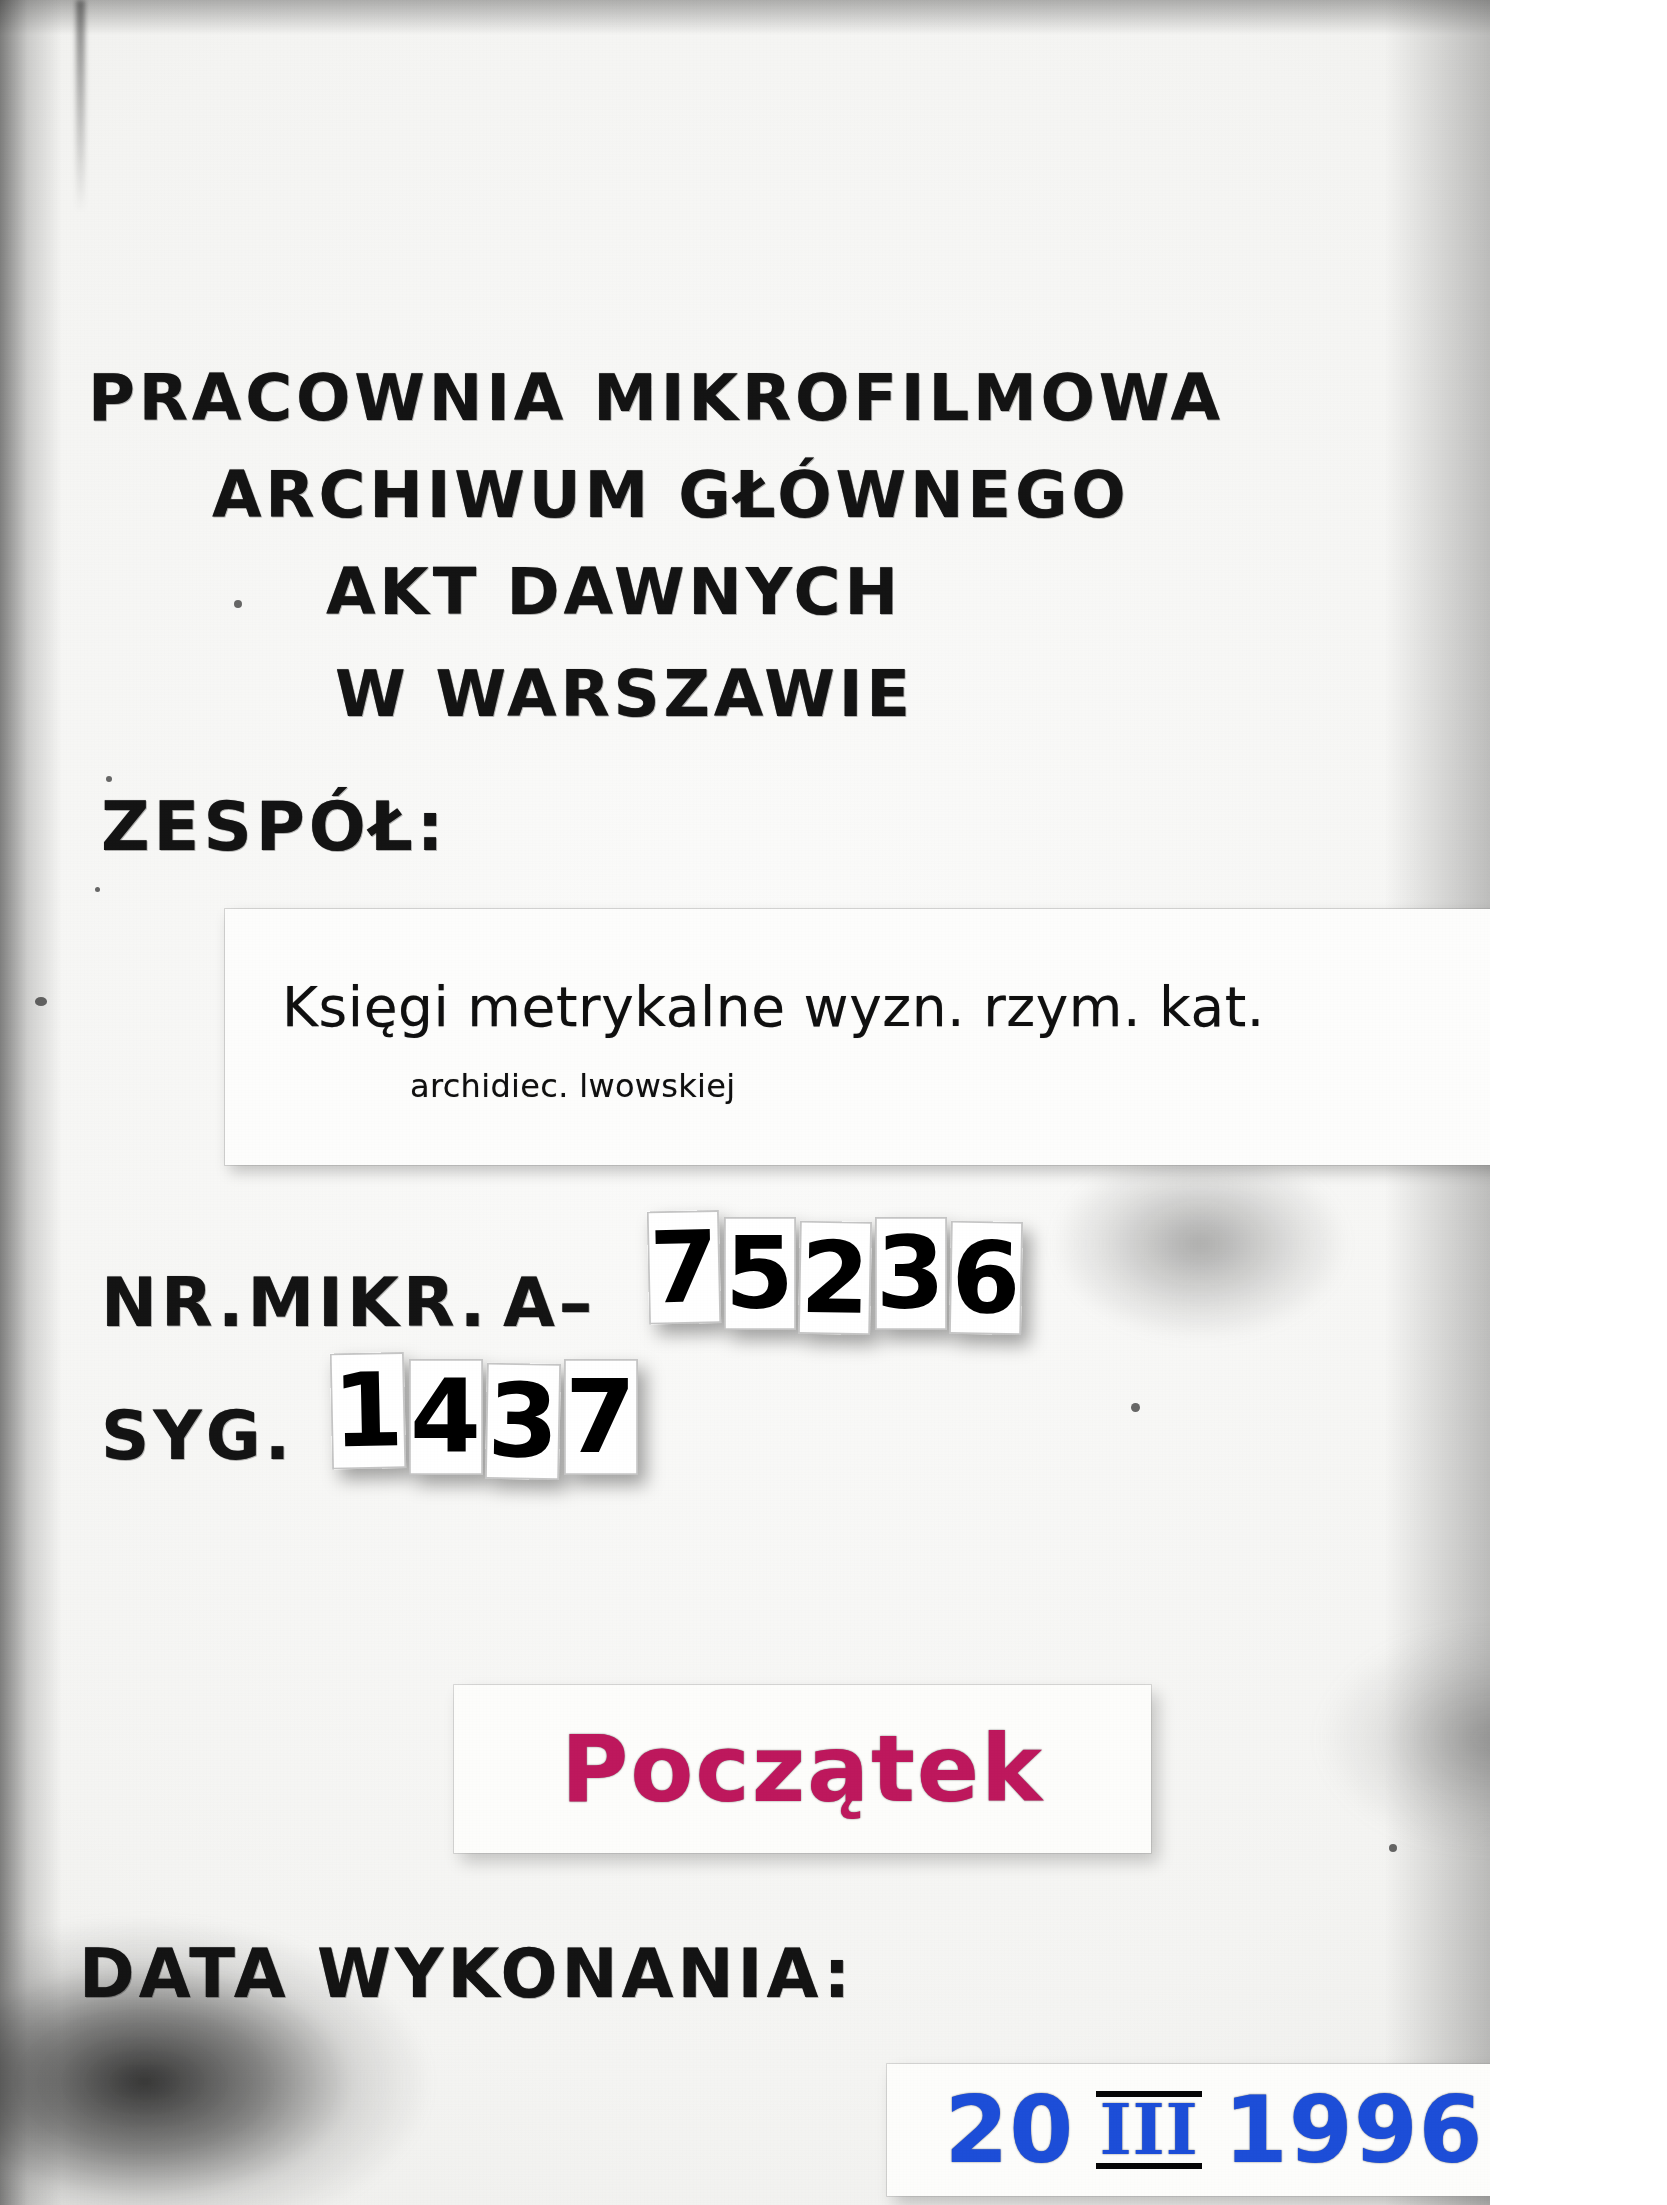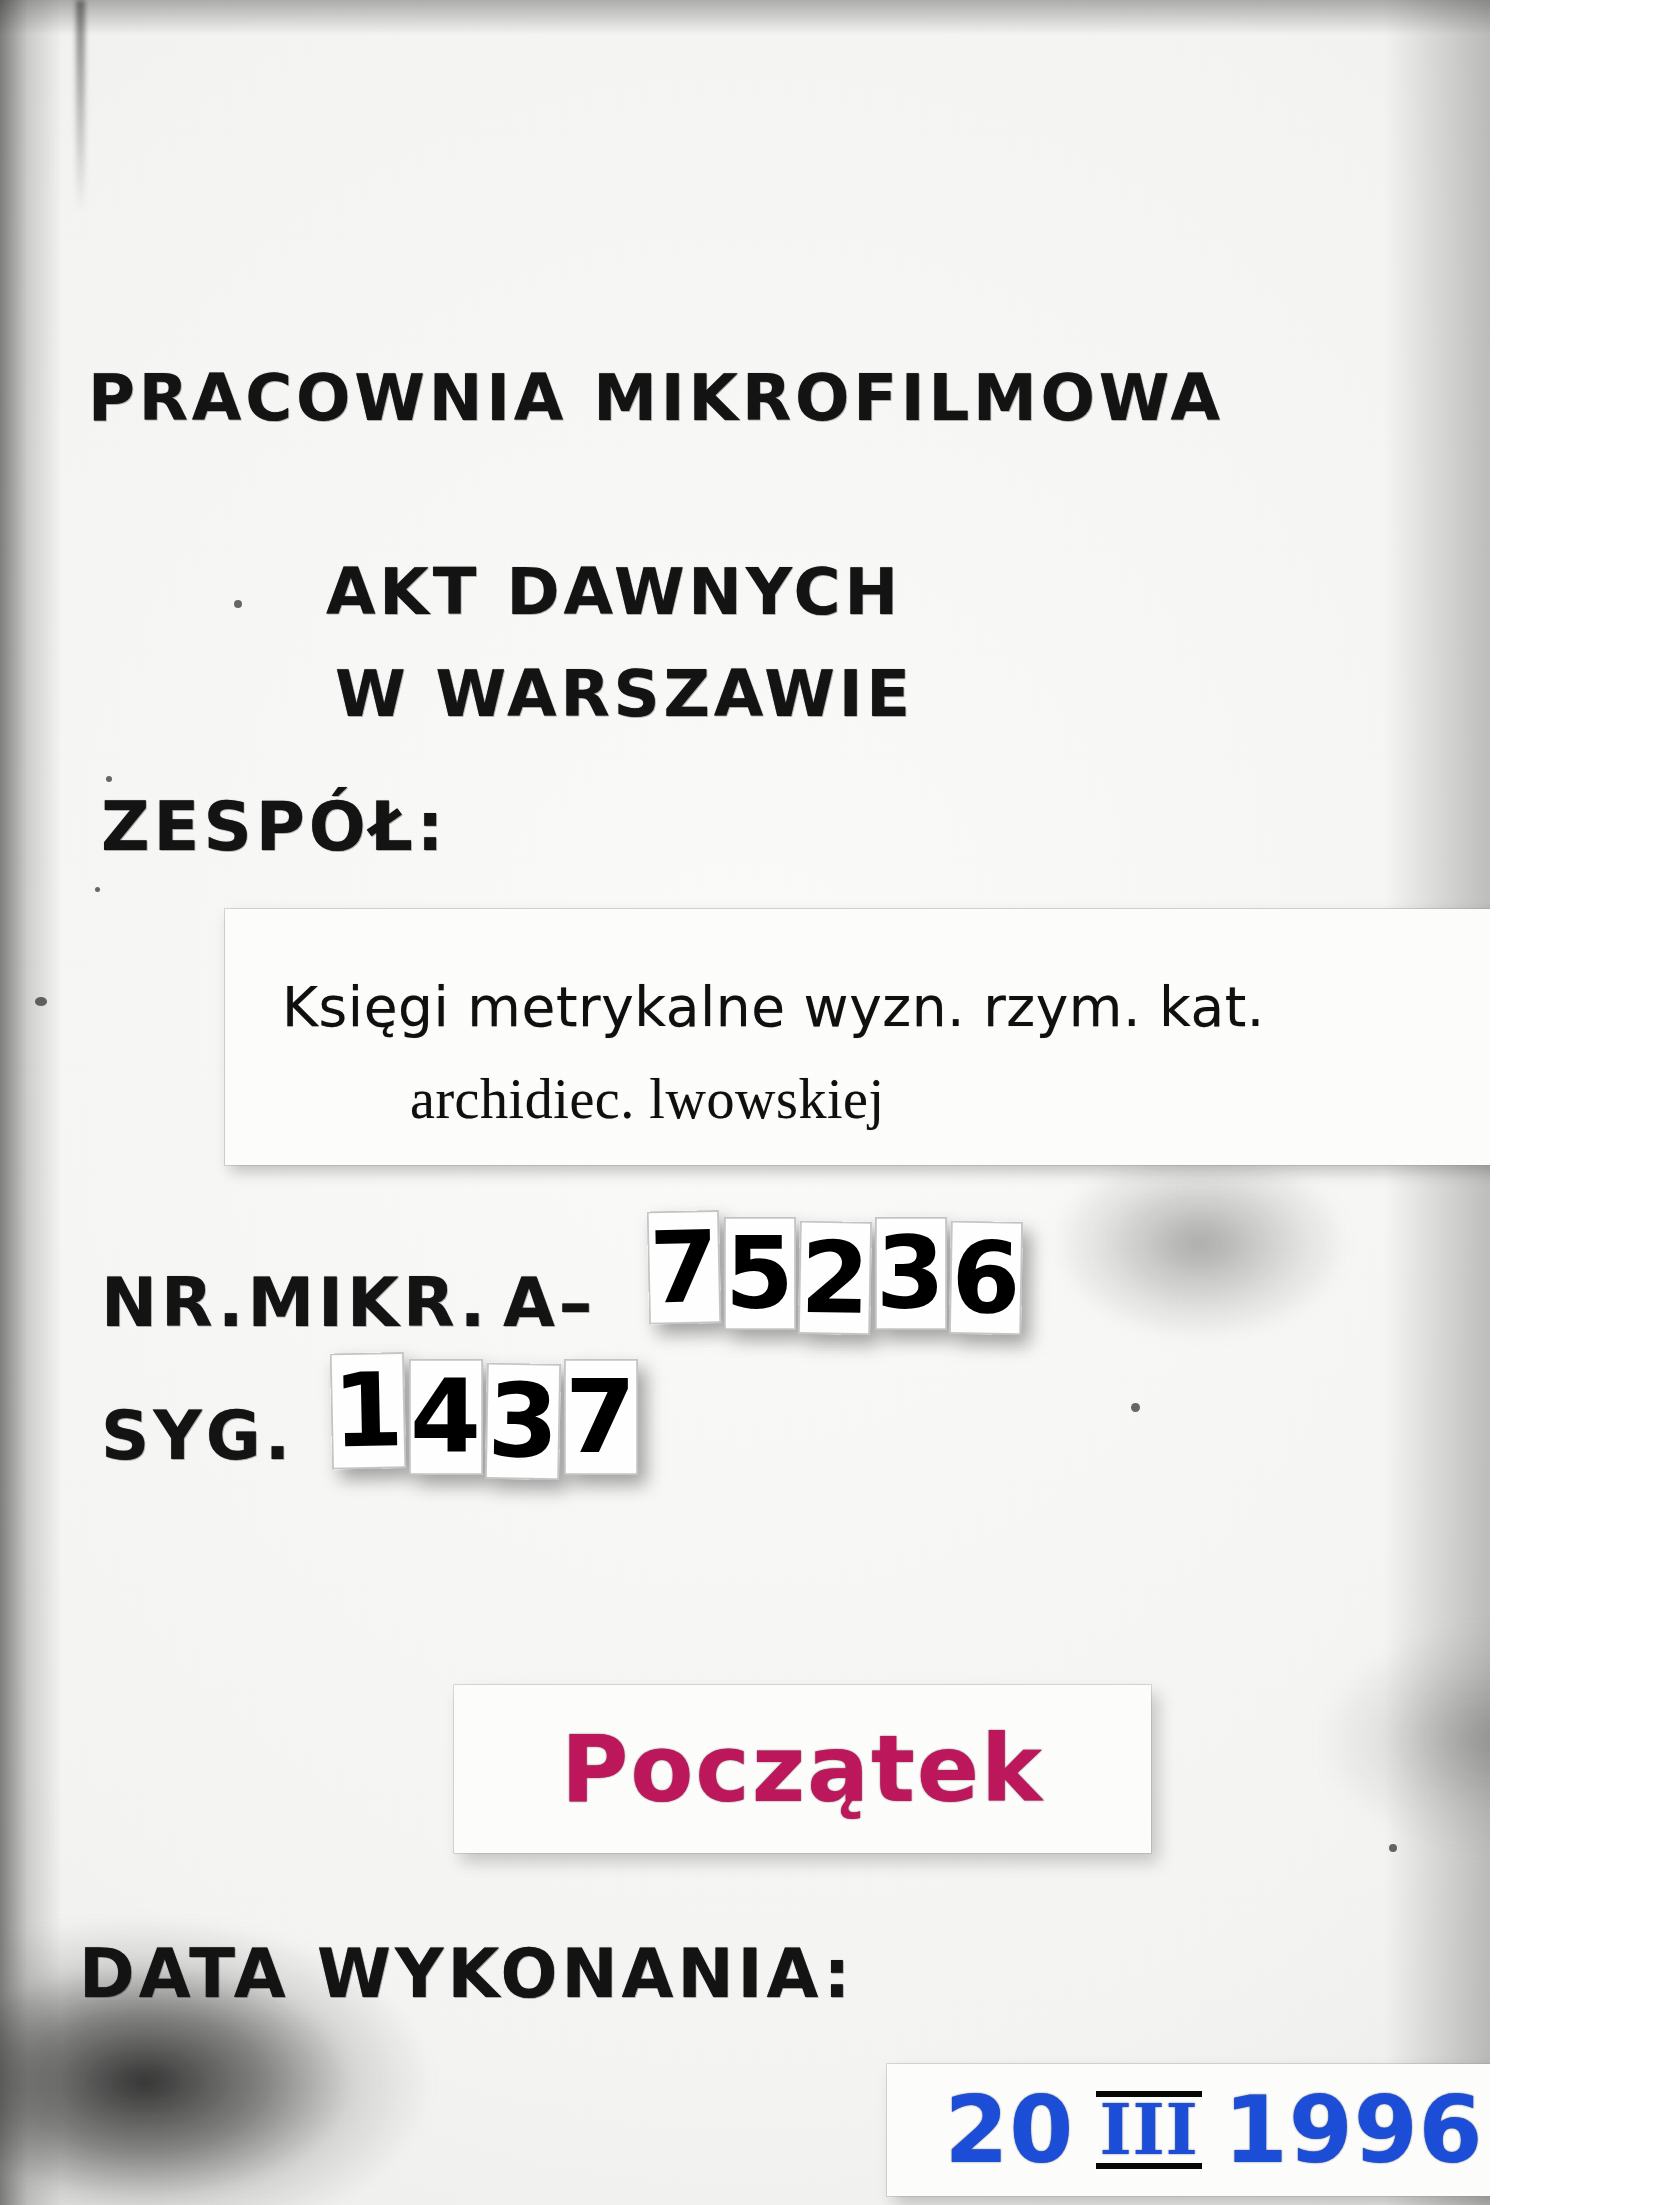--- a/index.html
+++ b/index.html
@@ -102,21 +102,21 @@
   }
   .hand {
     position: absolute;
     color: #101010;
     font-family: "DejaVu Sans", sans-serif;
     font-size: 55px;
     letter-spacing: 0.01em;
     white-space: nowrap;
     text-shadow: 0 0 0.9px rgba(0,0,0,0.4);
   }
-  .hand.small { font-size: 56px; font-family: Liberation Serif, serif; }
+  .hand.small { font-size: 32px; }
 
   
   .tilerow {
     position: absolute;
     display: flex;
     gap: 3.5px;
     filter: drop-shadow(8.8px 10.6px 8.8px rgba(0,0,0,0.35));
   }
   .tile {
     background: #ffffff;
@@ -211,20 +211,21 @@
   <div class="paper-base"></div>
   <div class="edge-top"></div>
   <div class="edge-left"></div>
   <div class="edge-right"></div>
   <div class="smudge-topleftline"></div>
   <div class="smudge-right-mid"></div>
   <div class="smudge-right-low"></div>
   <div class="smudge-bottomleft"></div>
 
   <div class="stencil header-line" style="left:88px; top:366px;">PRACOWNIA  MIKROFILMOWA</div>
+  <div class="stencil header-line" style="left:212px; top:463px;">ARCHIWUM  GŁÓWNEGO</div>
   <div class="stencil header-line" style="left:326px; top:560px;">AKT  DAWNYCH</div>
   <div class="stencil header-line" style="left:335px; top:662px;">W WARSZAWIE</div>
 
   <div class="stencil label-line" style="left:101px; top:794px;">ZESPÓŁ:</div>
 
   <div class="patch" style="left:225px; top:909px; width:1306px; height:256px;"></div>
   <div class="hand" style="left:282px; top:975px;">Księgi metrykalne wyzn. rzym. kat.</div>
   <div class="hand small" style="left:410px; top:1067px;">archidiec. lwowskiej</div>
 
   <div class="stencil label-line" style="left:101px; top:1270px;">NR.MIKR.</div>

